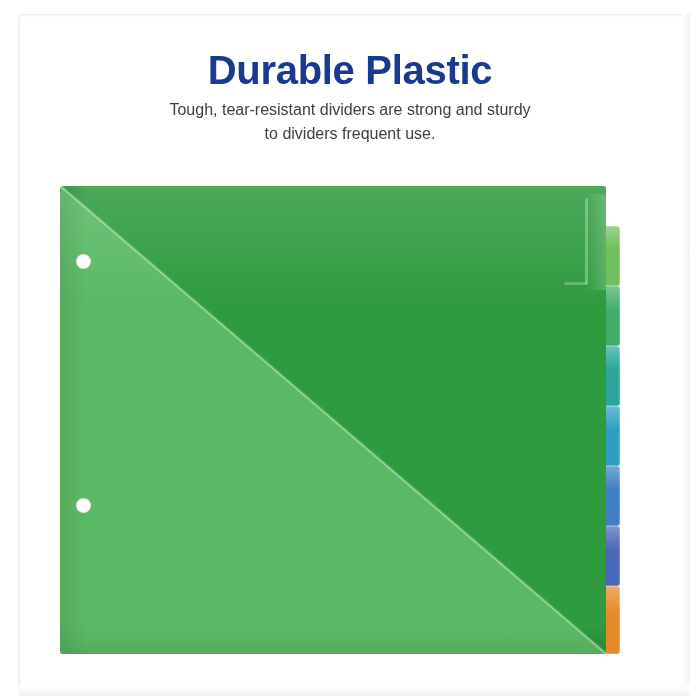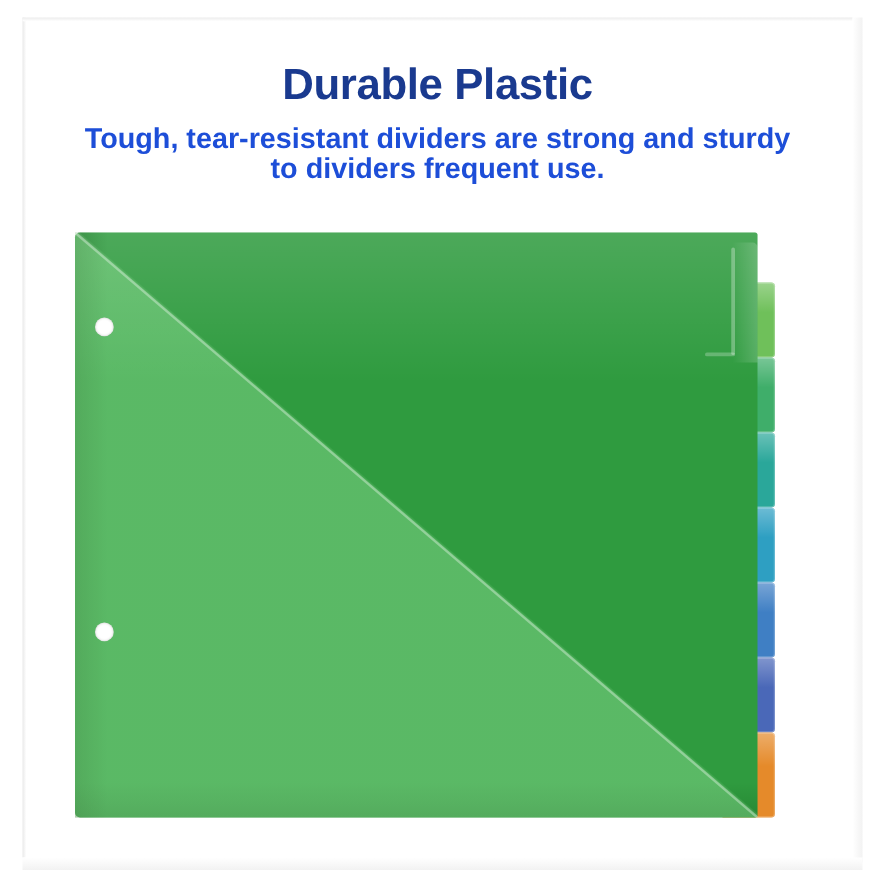--- a/index.html
+++ b/index.html
@@ -58,34 +58,34 @@
     height: 10px;
     background: linear-gradient(to top, #f2f2f2, #ffffff);
   }
 
   .headline {
     position: absolute;
     left: 0;
     top: 48px;
     width: 700px;
     text-align: center;
-    font-size: 35px;
+    font-size: 40px;
     font-weight: bold;
     color: #1a3a8f;
     letter-spacing: -0.3px;
   }
   .subhead {
     position: absolute;
     left: 0;
     top: 98px;
     width: 700px;
     text-align: center;
-    font-size: 23px;
-    font-weight: bold;
-    color: #1d4ed8;
+    font-size: 16px;
+    font-weight: normal;
+    color: #404040;
     line-height: 24px;
   }
   .subhead .line2 {
     display: block;
   }
 
   
   .product {
     position: absolute;
     left: 60px;

